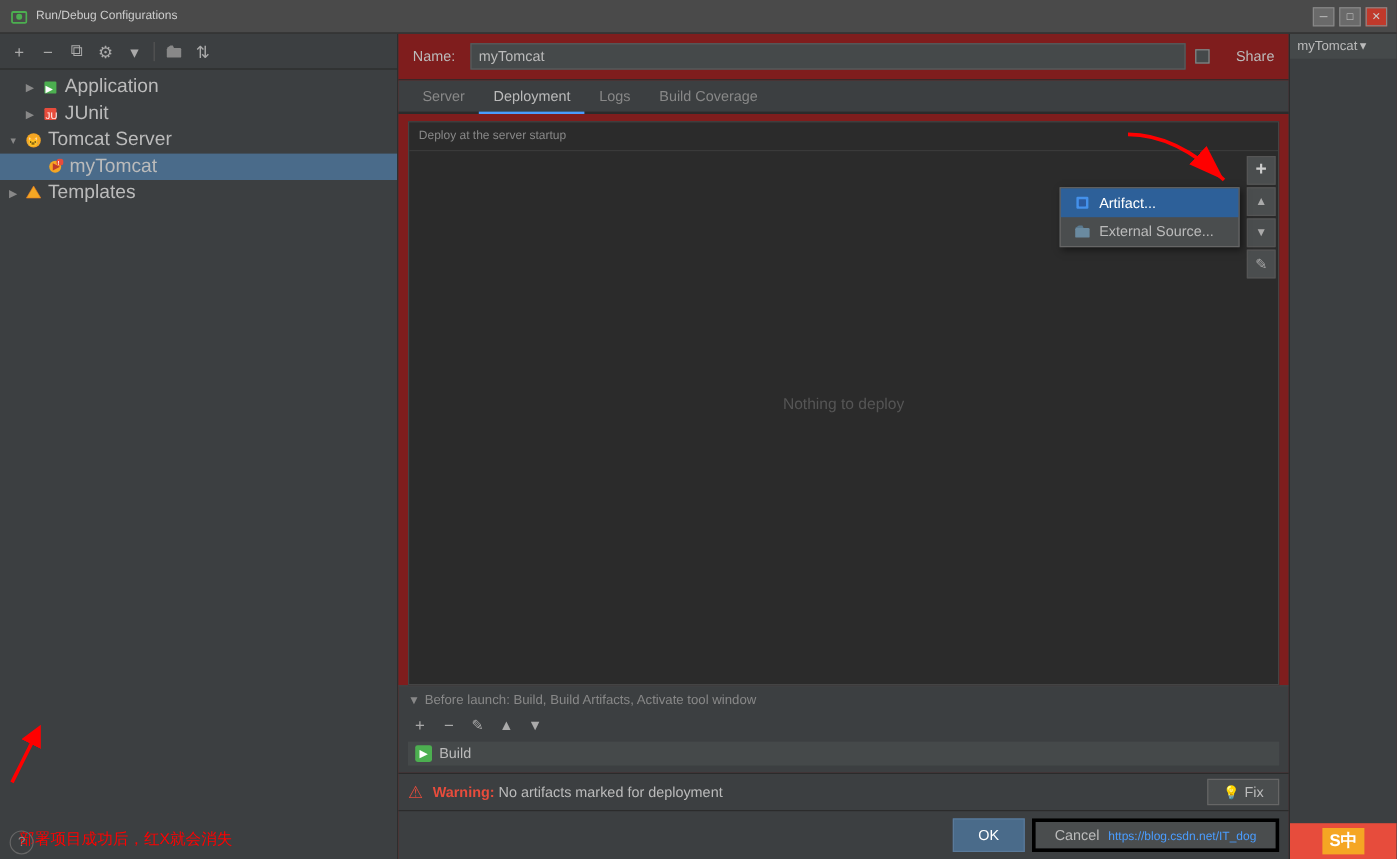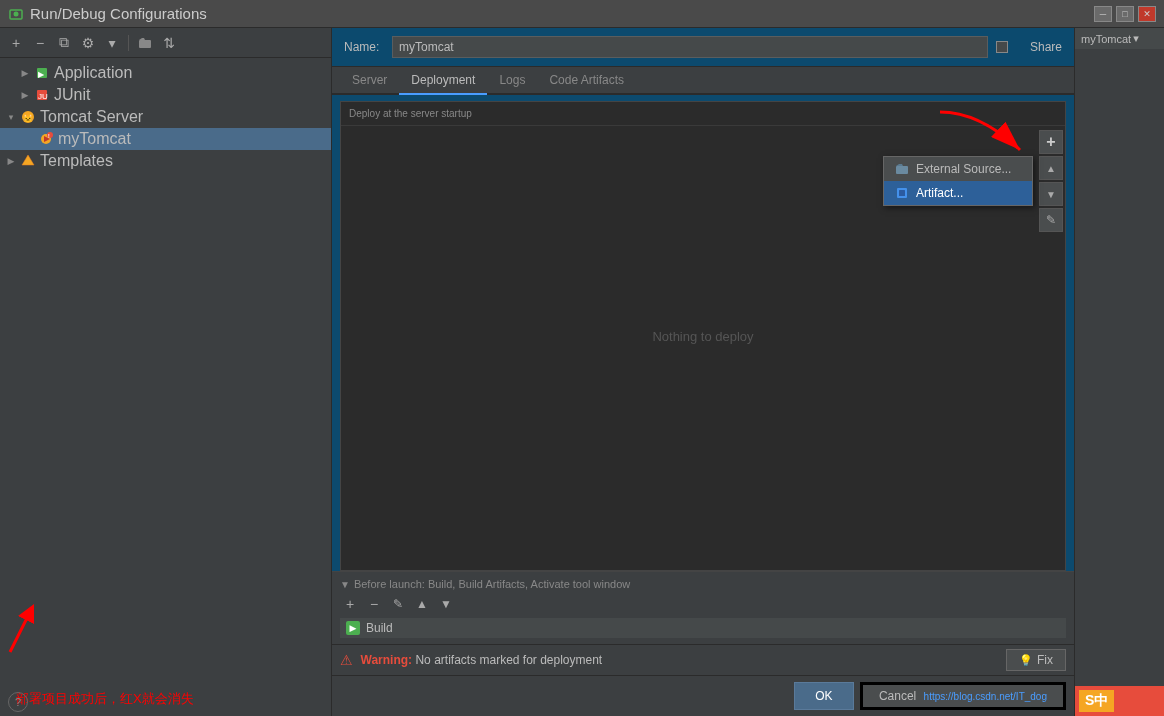--- a/index.html
+++ b/index.html
@@ -26,21 +26,21 @@
     }
     .title-bar-icon {
       width: 16px;
       height: 16px;
       margin-right: 6px;
       display: flex;
       align-items: center;
       justify-content: center;
     }
     .title-bar-text {
-      font-size: 15px;
+      font-size: 10px;
       color: #cccccc;
     }
     .title-bar-controls {
       position: absolute;
       right: 8px;
       display: flex;
       gap: 4px;
     }
     .title-btn {
       width: 18px;
@@ -148,21 +148,21 @@
       color: #ff0000;
       font-size: 13px;
       font-weight: normal;
     }
 
     
     .right-panel {
       flex: 1;
       display: flex;
       flex-direction: column;
-      background: #0c4a6e;
+      background: #7f1d1d;
       min-width: 0;
     }
 
     
     .name-row {
       display: flex;
       align-items: center;
       padding: 8px 12px;
       gap: 8px;
       border-bottom: 1px solid #2b2b2b;
@@ -542,21 +542,21 @@
       <div class="share-area">
         <div class="checkbox"></div>
         <span class="share-label">Share</span>
       </div>
     </div>
 
     <div class="tabs-row">
       <div class="tab">Server</div>
       <div class="tab active">Deployment</div>
       <div class="tab">Logs</div>
-      <div class="tab">Code Artifacts</div>
+      <div class="tab">Build Coverage</div>
     </div>
 
     <div class="deployment-area" style="position:relative; flex:1; margin-bottom: 0;">
       <div class="deployment-header">Deploy at the server startup</div>
 
       <div style="position:absolute; right:2px; top:28px; display:flex; flex-direction:column; gap:2px;">
         <div class="deploy-btn" style="font-size:16px; font-weight:bold; color:#cccccc;">+</div>
         <div class="deploy-btn" style="font-size:10px; color:#aaa;">▲</div>
         <div class="deploy-btn" style="font-size:10px; color:#aaa;">▼</div>
         <div class="deploy-btn" style="font-size:12px; color:#aaa;">✎</div>
@@ -567,37 +567,37 @@
       <svg style="position:absolute; right:5px; top:0px; pointer-events:none;" width="180" height="80">
         <defs>
           <marker id="arrowhead" markerWidth="10" markerHeight="7" refX="10" refY="3.5" orient="auto">
             <polygon points="0 0, 10 3.5, 0 7" fill="#ff0000"></polygon>
           </marker>
         </defs>
         <path d="M 60,10 Q 100,10 140,48" stroke="#ff0000" stroke-width="3" fill="none" marker-end="url(#arrowhead)"></path>
       </svg>
 
       <div class="dropdown-menu">
+        <div class="dropdown-item highlighted">
+          <span class="dropdown-icon">
+            <svg width="14" height="14" viewBox="0 0 14 14">
+              <rect x="2" y="2" width="10" height="10" rx="1" fill="#4a9dff" opacity="0.8"></rect>
+              <rect x="4" y="4" width="6" height="6" rx="0.5" fill="#2b5ba0"></rect>
+            </svg>
+          </span>
+          <span>Artifact...</span>
+        </div>
         <div class="dropdown-item">
           <span class="dropdown-icon">
             <svg width="14" height="14" viewBox="0 0 14 14">
               <rect x="1" y="4" width="12" height="8" rx="1" fill="#6a8aa0"></rect>
               <path d="M1 4 L4 2 L7 2 L8 4" fill="#5a7a90"></path>
             </svg>
           </span>
           <span>External Source...</span>
-        </div>
-        <div class="dropdown-item highlighted">
-          <span class="dropdown-icon">
-            <svg width="14" height="14" viewBox="0 0 14 14">
-              <rect x="2" y="2" width="10" height="10" rx="1" fill="#4a9dff" opacity="0.8"></rect>
-              <rect x="4" y="4" width="6" height="6" rx="0.5" fill="#2b5ba0"></rect>
-            </svg>
-          </span>
-          <span>Artifact...</span>
         </div>
       </div>
     </div>
 
     <div class="bottom-section">
       <div class="before-launch-header">
         <span class="collapse-arrow">▼</span>
         <span>Before launch: Build, Build Artifacts, Activate tool window</span>
       </div>
       <div class="before-launch-toolbar">
@@ -635,20 +635,20 @@
 
   </div>
 
   <div class="right-sidebar">
     <div class="sidebar-top">
       <span>myTomcat</span>
       <span>▾</span>
     </div>
     <div style="flex:1;"></div>
 
-    <div style="background:#e74c3c; padding:4px; display:flex; align-items:center; justify-content:flex-start;">
+    <div style="background:#e74c3c; padding:4px; display:flex; align-items:center; justify-content:center;">
       <span style="background:#f5a623; color:white; font-weight:bold; font-size:14px; padding:2px 6px;">S中</span>
     </div>
   </div>
 
 </div>
 
 <div class="help-btn" style="position:absolute; bottom:4px; left:8px; z-index:10;">?</div>
 
 </body></html>

